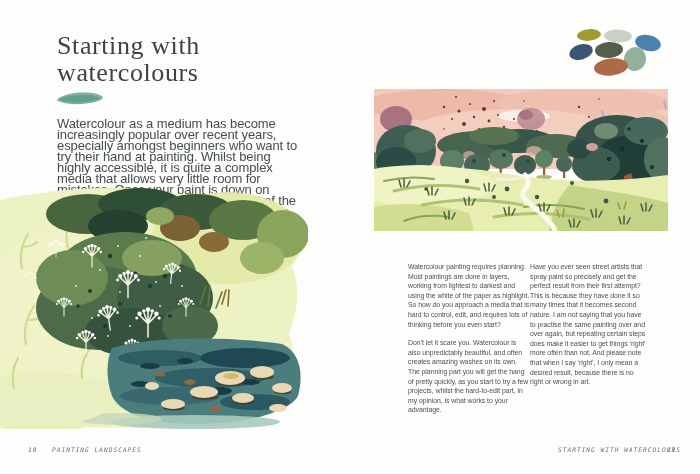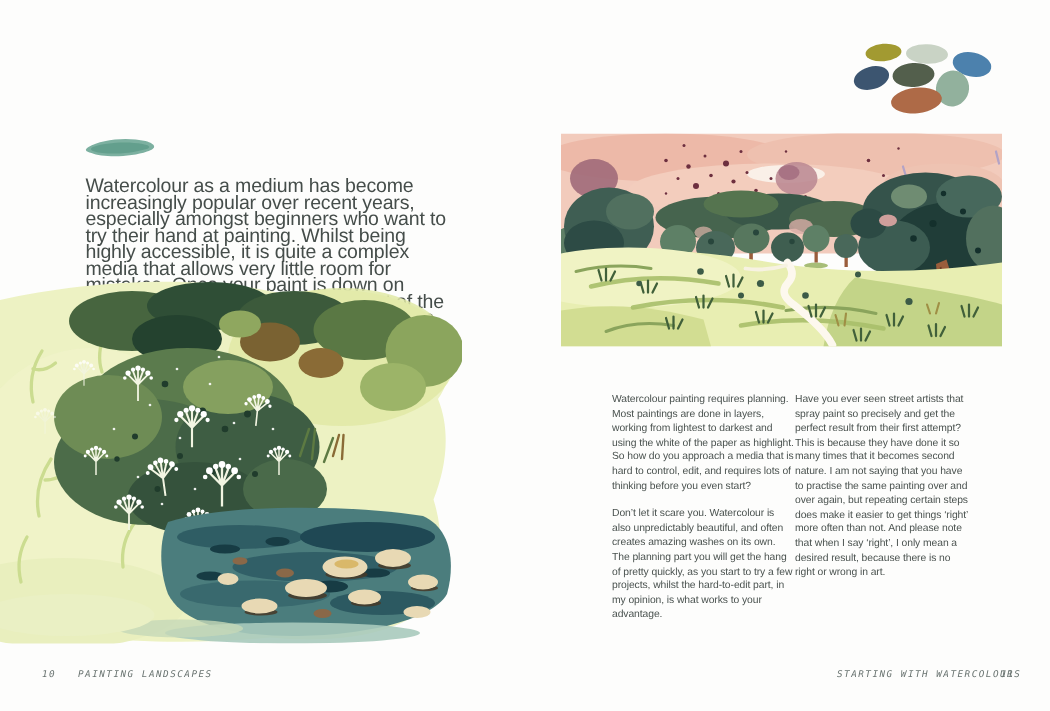--- a/index.html
+++ b/index.html
@@ -45,20 +45,22 @@
   .fn-right-num { left:667px; }
 </style>
 </head>
 <body>
 
 <div class="spread">
 
   <section>
 
     <h1 class="page-title">
+      <span>Starting with</span>
+      <span>watercolours</span>
     </h1>
 
     <svg class="title-brush" viewBox="0 0 50 15" aria-hidden="true">
       <path d="M3,7 C11,2 28,0 41,3 C48,5 49,8 42,10 C31,14 12,14 5,11 C1,10 0,9 3,7 Z" fill="#7cb0a0"></path>
       <path d="M6,7 C14,4 29,3 39,5 C45,6 45,8 39,9 C29,12 13,12 7,10 C4,9 4,8 6,7 Z" fill="#5f9c8a" opacity="0.85"></path>
     </svg>
 
     <p class="intro">Watercolour as a medium has become increasingly popular over recent years, especially amongst beginners who want to try their hand at painting. Whilst being highly accessible, it is quite a complex media that allows very little room for mistakes. Once your paint is down on paper, it’s hard to remove, and most of the time the best course of action is to start a new painting.</p>
 
     <div class="left-art">

